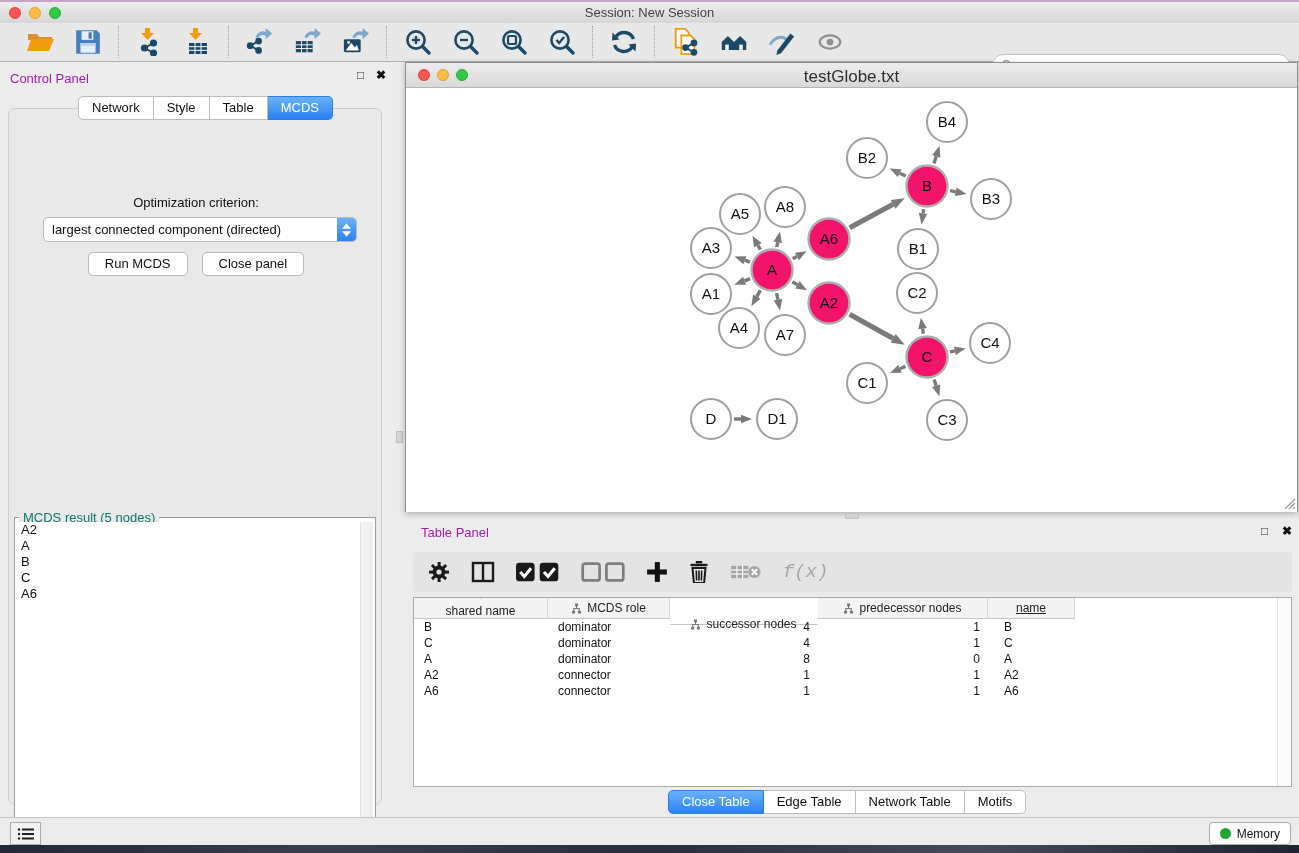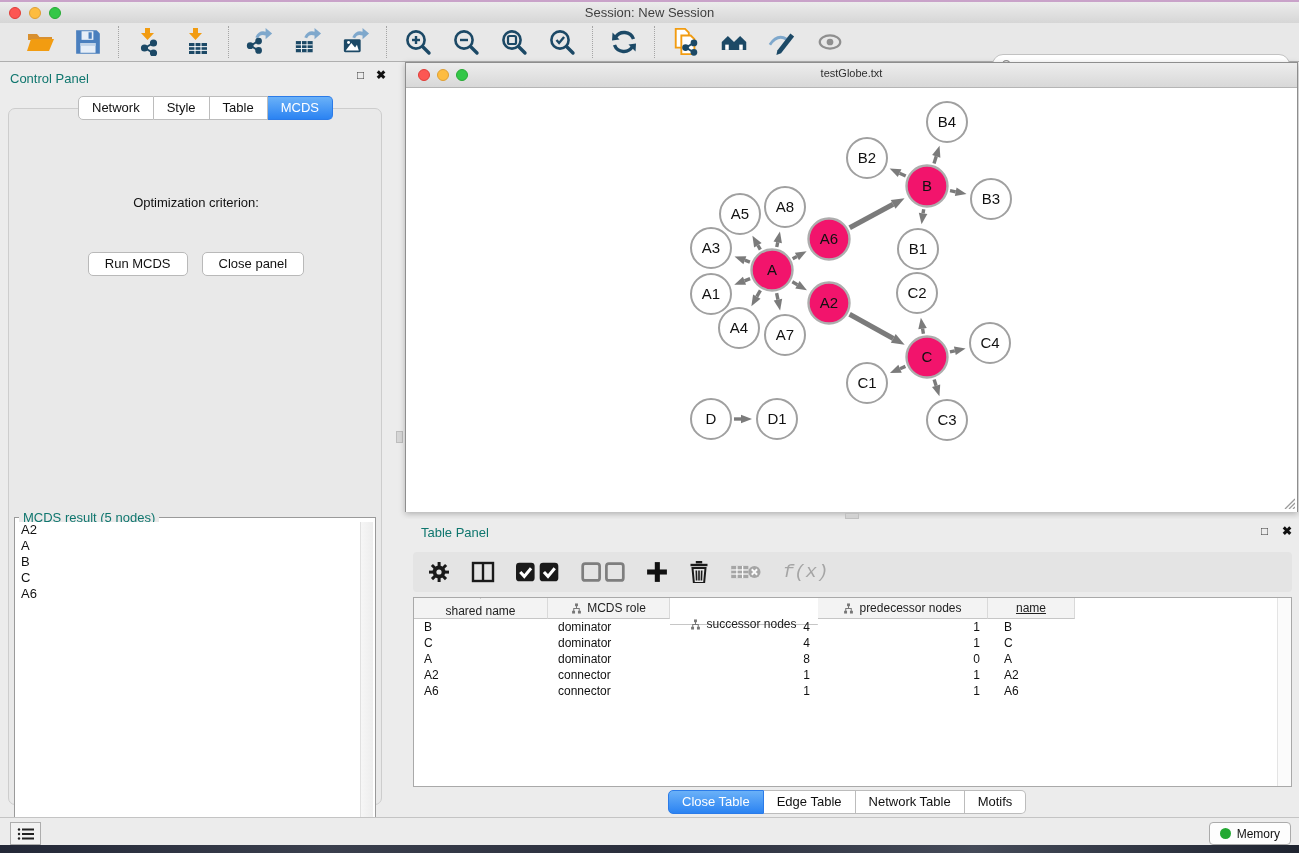--- a/index.html
+++ b/index.html
@@ -22,21 +22,21 @@
   .toolgroup{display:flex;align-items:center;gap:16px;padding:0 14px;}
   .tool-sep{width:1px;height:32px;border-left:1px dotted #A5A5A5;}
   .tool-icon{width:32px;height:32px;display:flex;align-items:center;justify-content:center;cursor:default;}
   .tool-icon svg{width:28px;height:28px;}
   .searchbox{position:absolute;right:9px;top:31px;width:298px;height:22px;background:#fff;
              border:1px solid #C2C2C2;border-radius:12px;display:flex;align-items:center;padding-left:8px;box-sizing:border-box;}
   .searchbox svg{width:13px;height:13px;}
   .searchbox input{border:none;outline:none;background:transparent;font-size:12px;flex:1;margin-left:5px;}
   
   .control-panel{position:absolute;left:0;top:62px;width:392px;height:755px;background:#ECECEC;}
-  .panel-header{position:absolute;left:10px;top:9px;font-size:13px;color:#0f766e;}
+  .panel-header{position:absolute;left:10px;top:9px;font-size:13px;color:#a21caf;}
   .panel-float{position:absolute;top:7px;font-size:12px;color:#333;line-height:12px;cursor:default;}
   .panel-close{position:absolute;top:7px;font-size:12px;color:#111;font-weight:bold;line-height:12px;cursor:default;}
   .cp-inner{position:absolute;left:8px;top:46px;width:374px;height:697px;background:#E9E9E9;
             border:1px solid #CDCDCD;border-radius:7px;box-sizing:border-box;}
   .seg{position:absolute;display:flex;z-index:3;}
   .seg .segbtn{background:#fff;border:1px solid #BCBCBC;border-left:none;padding:3px 13px 4px;
             font-size:13px;color:#111;font-family:inherit;cursor:default;white-space:nowrap;}
   .seg .segbtn:first-child{border-left:1px solid #BCBCBC;border-radius:5px 0 0 5px;}
   .seg .segbtn:last-child{border-radius:0 5px 5px 0;}
   .seg .segbtn.active{background:linear-gradient(#6AB1F8,#2B83F2);border-color:#2B7BE8;color:#fff;}
@@ -59,21 +59,21 @@
   .list-scroll{position:absolute;right:2px;top:4px;width:12px;bottom:2px;background:linear-gradient(90deg,#F6F6F6,#EDEDED);border-left:1px solid #E0E0E0;}
   .splitter-v-handle{position:absolute;left:396px;top:431px;width:7px;height:12px;background:#D6D6D6;border:1px solid #BDBDBD;box-sizing:border-box;}
   
   .net-window{position:absolute;left:405px;top:62px;width:893px;height:450px;
       border:1px solid #8E8E8E;box-sizing:border-box;box-shadow:0 2px 6px rgba(0,0,0,0.25);background:#fff;}
   .net-titlebar{position:relative;height:24px;background:linear-gradient(#EDEDED,#D8D8D8);border-bottom:1px solid #B5B5B5;}
   .net-titlebar .tl{top:6px;}
   .net-titlebar .tl.red{left:12px;}
   .net-titlebar .tl.yellow{left:31px;}
   .net-titlebar .tl.green{left:50px;}
-  .net-titlebar .title{position:absolute;left:0;right:0;top:4px;text-align:center;font-size:11px;color:#2F2F2F;}
+  .net-titlebar .title{position:absolute;left:0;right:0;top:4px;text-align:center;font-size:17px;color:#2F2F2F;}
   .net-canvas{position:relative;width:100%;height:424px;background:#fff;}
   .net-canvas svg{position:absolute;left:0;top:0;}
   .resize-grip{position:absolute;right:2px;bottom:2px;width:13px;height:13px;}
   .splitter-h-handle{position:absolute;left:845px;top:513px;width:14px;height:6px;background:#D2D2D2;border:1px solid #C0C0C0;box-sizing:border-box;}
   
   .table-panel{position:absolute;left:405px;top:519px;width:894px;height:298px;background:#ECECEC;}
   .tp-toolbar{position:absolute;left:8px;top:33px;width:879px;height:40px;background:#E4E4E4;
       border-radius:4px;display:flex;align-items:center;gap:21px;padding-left:15px;box-sizing:border-box;}
   .tp-icon{display:flex;align-items:center;justify-content:center;height:26px;cursor:default;}
   .tp-icon svg{height:22px;}
@@ -288,20 +288,31 @@
     <span class="panel-float" style="left:357px;">□</span>
     <span class="panel-close" style="left:376px;">✖</span>
     <div class="cp-inner"></div>
     <div class="seg cp-tabs">
         <button class="segbtn">Network</button>
         <button class="segbtn">Style</button>
         <button class="segbtn">Table</button>
         <button class="segbtn active">MCDS</button>
       </div>
     <div class="opt-label">Optimization criterion:</div>
+    <div class="dropdown">
+      <span class="val">largest connected component (directed)</span>
+      <span class="step">
+        <svg viewBox="0 0 10 6">
+            <polygon points="5,0 10,6 0,6" fill="#fff"></polygon>
+          </svg>
+        <svg viewBox="0 0 10 6">
+            <polygon points="0,0 10,0 5,6" fill="#fff"></polygon>
+          </svg>
+      </span>
+    </div>
     <div class="cp-buttons">
       <button class="btn">Run MCDS</button>
       <button class="btn">Close panel</button>
     </div>
     <div class="fieldset">
       <span class="legend">MCDS result (5 nodes)</span>
       <div class="listbox">
           <div class="item">A2</div>
           <div class="item">A</div>
           <div class="item">B</div>

